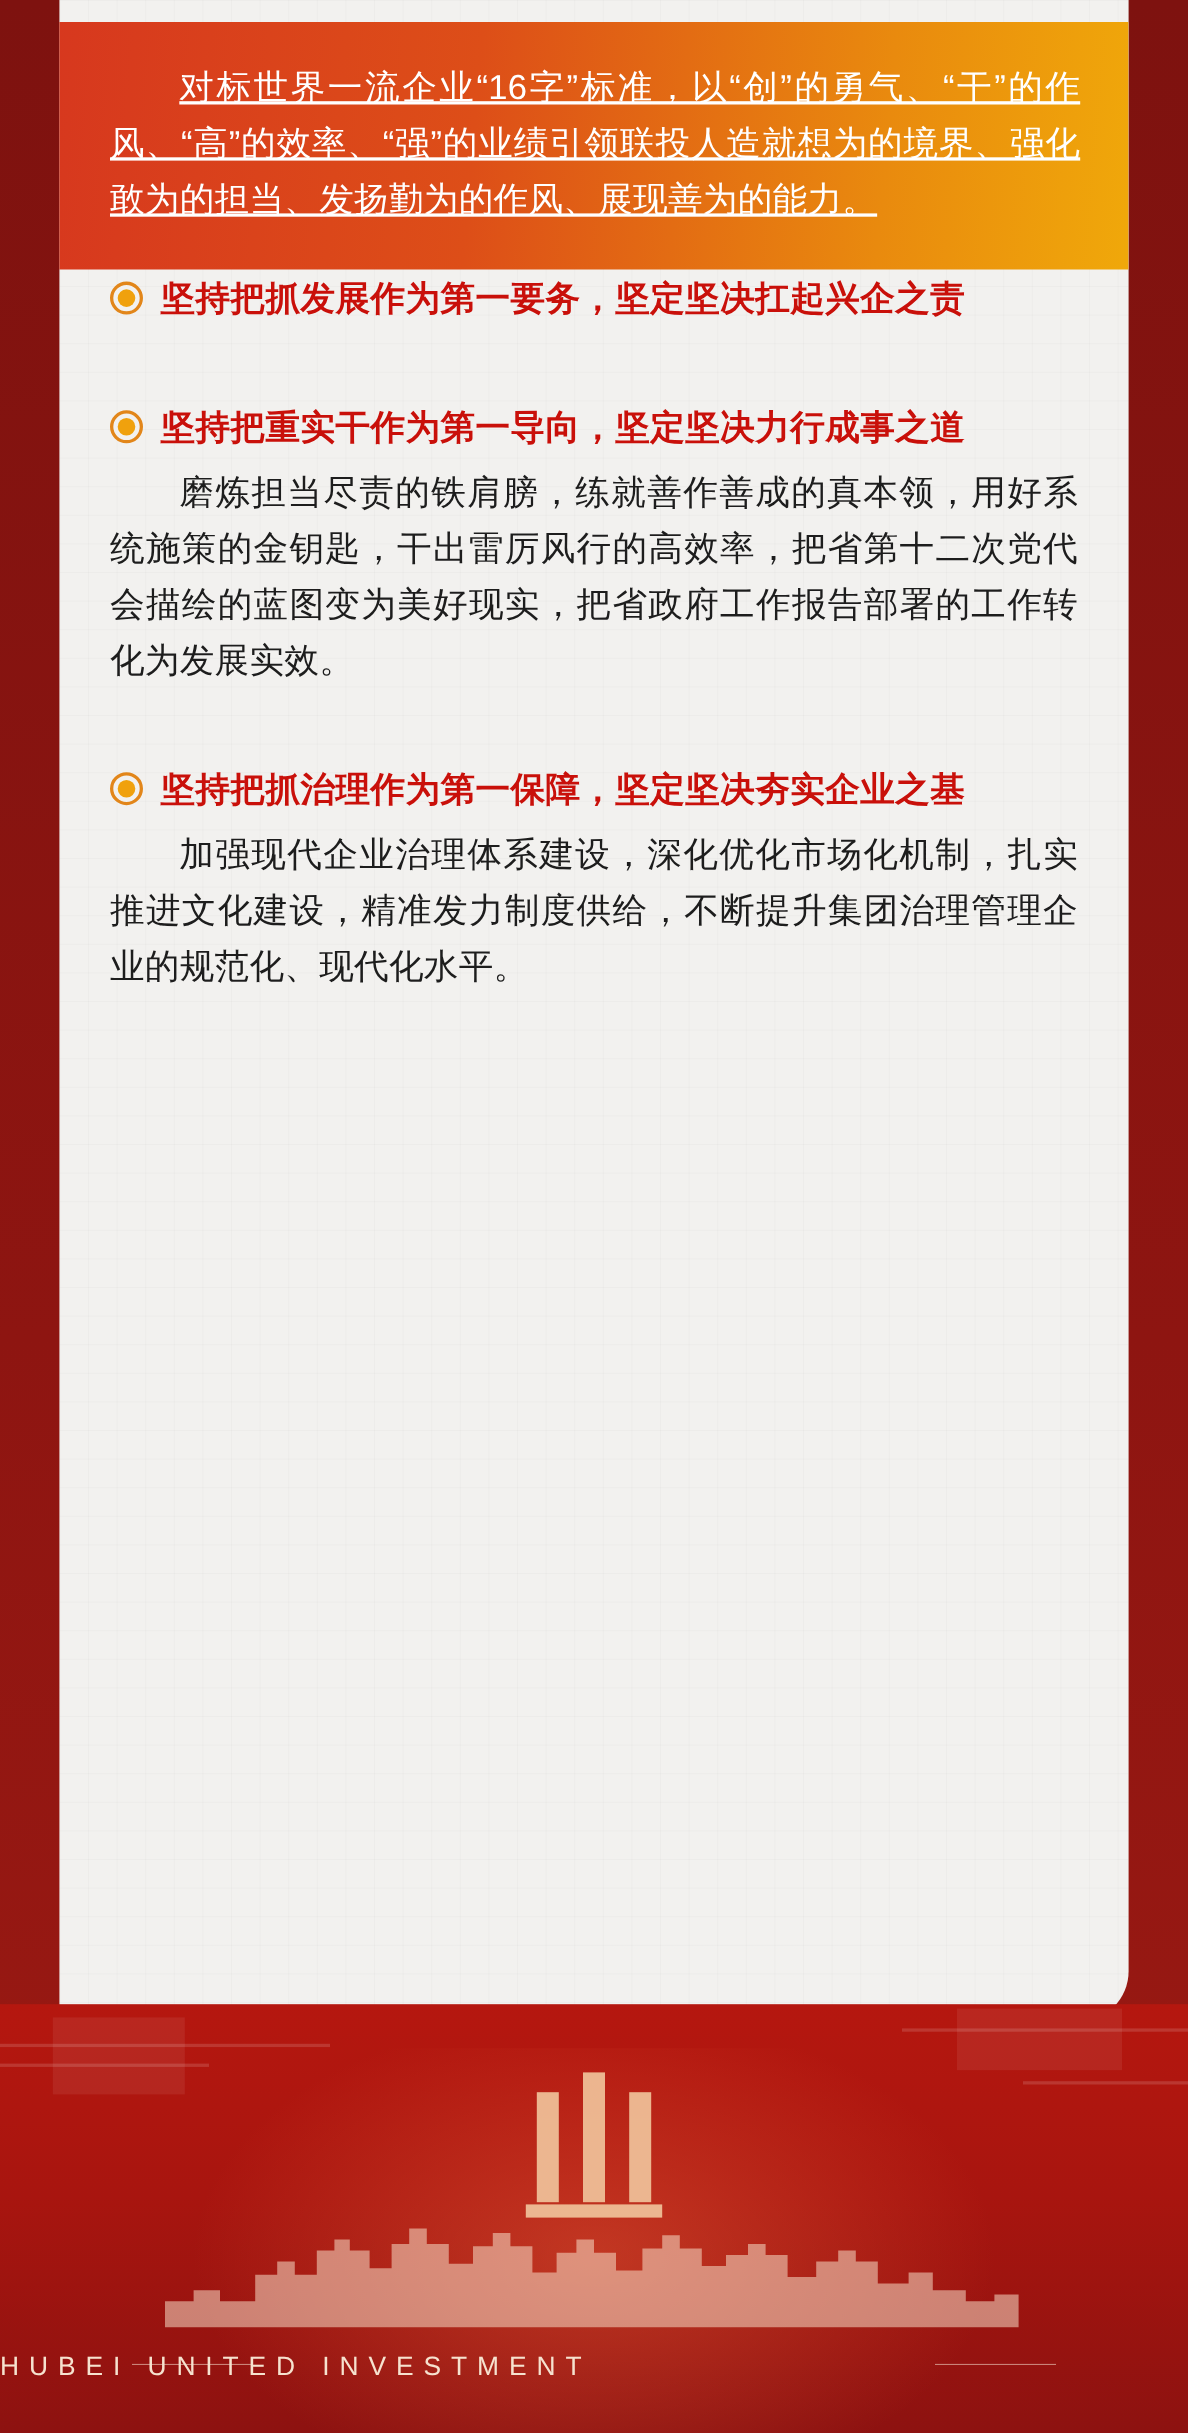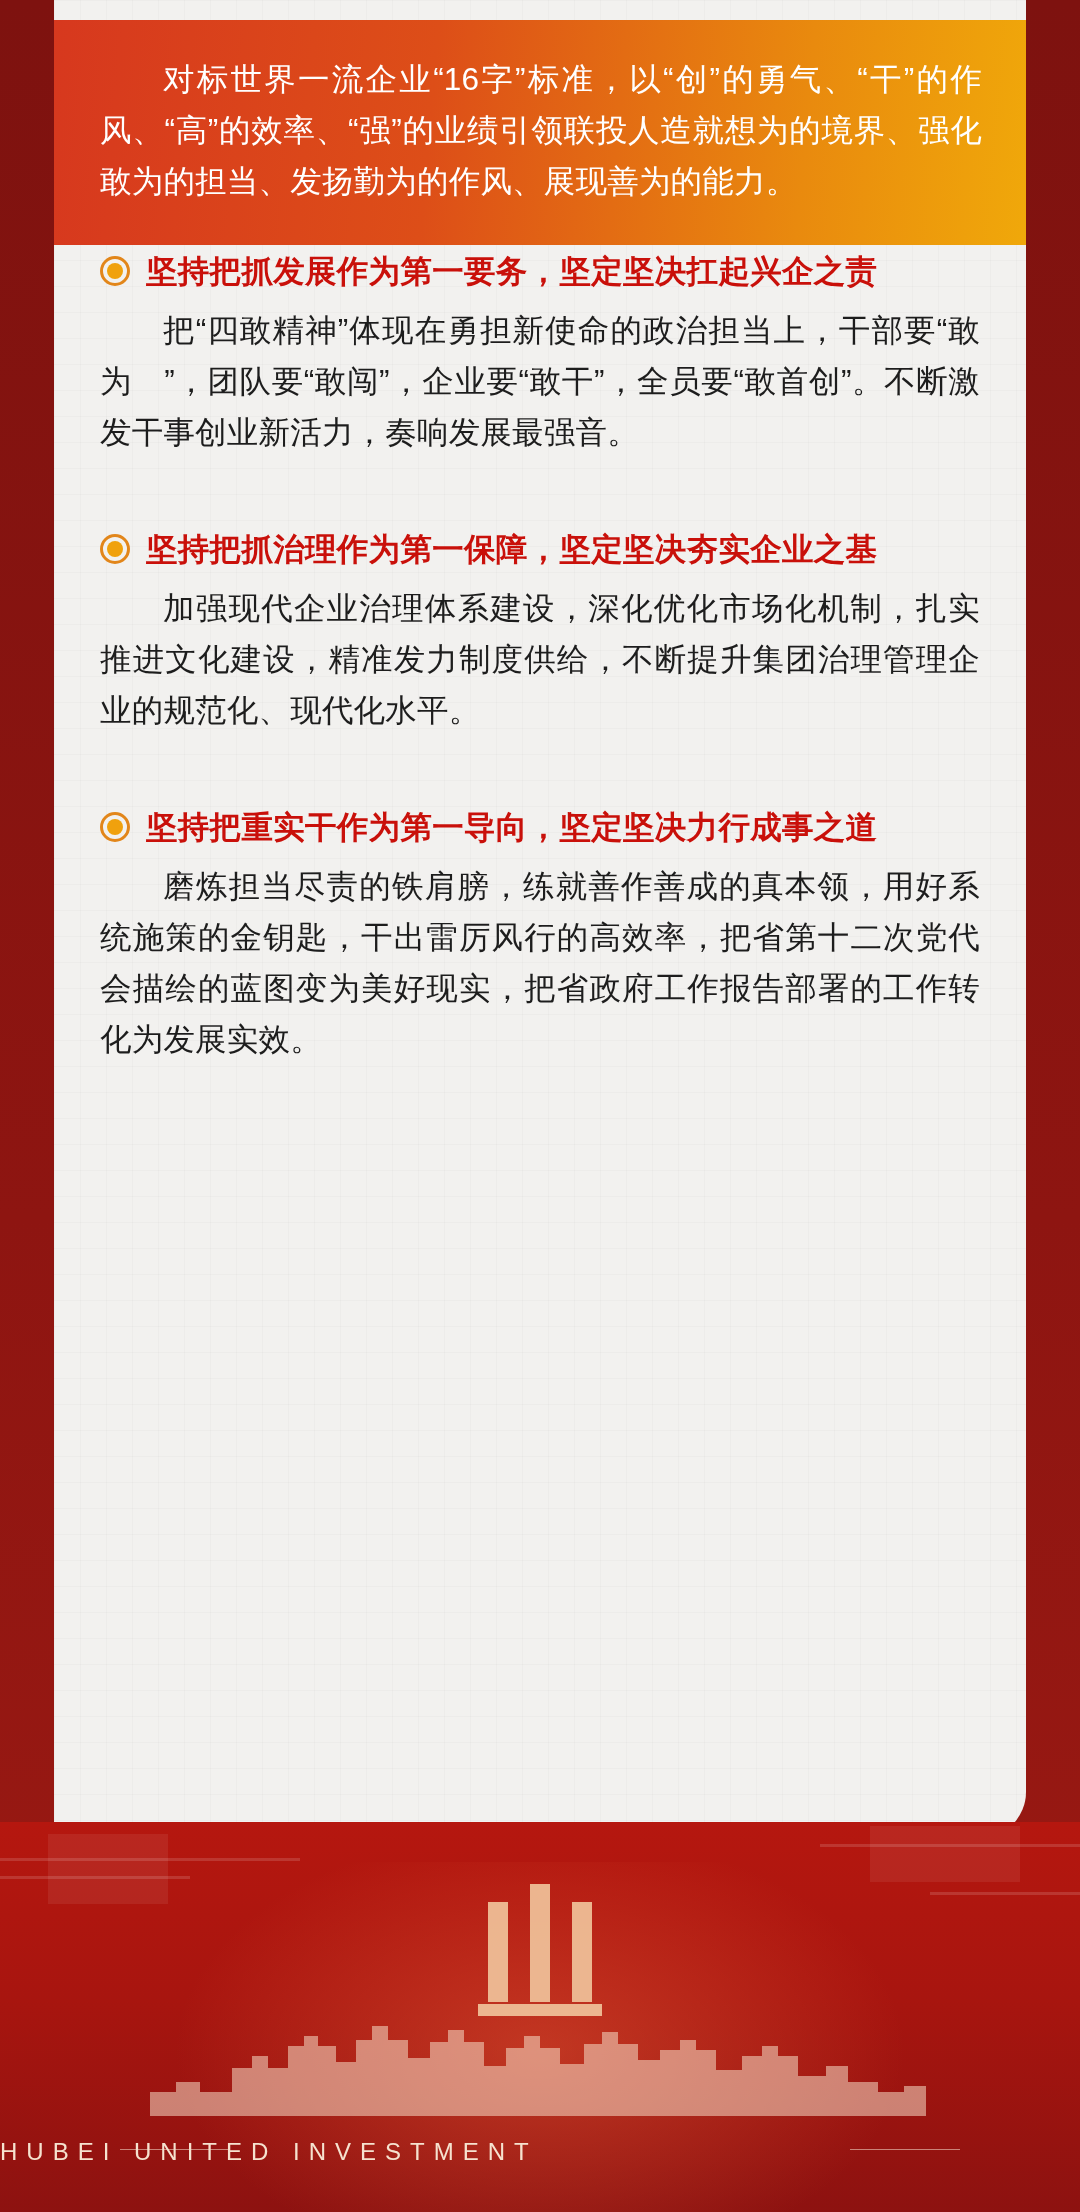--- a/index.html
+++ b/index.html
@@ -46,20 +46,21 @@
 
   
   .banner {
     position: absolute;
     left: -54px;
     top: 20px;
     width: 1026px;
     padding: 34px 44px 38px 100px;
     background: linear-gradient(95deg, #d6351f 0%, #dd4e18 42%, #e98a0e 78%, #f0a80a 100%);
     color: #fff;
+    text-decoration: underline;
   }
   .banner p {
     font-size: 31.5px;
     line-height: 1.62;
     letter-spacing: 0.2px;
     text-indent: 2em;
     font-weight: 400;
     text-align: justify;
     text-justify: inter-ideograph;
   }
@@ -223,37 +224,36 @@
       <p>对标世界一流企业“16字”标准，以“创”的勇气、“干”的作风、“高”的效率、“强”的业绩引领联投人造就想为的境界、强化敢为的担当、发扬勤为的作风、展现善为的能力。</p>
     </div>
 
     <div class="content">
 
       <div class="section">
         <div class="head">
           <span class="bullet"></span>
           <div class="head-text">坚持把抓发展作为第一要务，坚定坚决扛起兴企之责</div>
         </div>
-        <div class="body-text">把“四敢精神”体现在勇担新使命的政治担当上，干部要“敢为　”，团队要“敢闯”，企业要“敢干”，全员要“敢首创”。不断激发干事创业新活力，奏响发展最强音。</div>
+      </div>
+
+      <div class="section">
+        <div class="head">
+          <span class="bullet"></span>
+          <div class="head-text">坚持把重实干作为第一导向，坚定坚决力行成事之道</div>
+        </div>
+        <div class="body-text">磨炼担当尽责的铁肩膀，练就善作善成的真本领，用好系统施策的金钥匙，干出雷厉风行的高效率，把省第十二次党代会描绘的蓝图变为美好现实，把省政府工作报告部署的工作转化为发展实效。</div>
       </div>
 
       <div class="section">
         <div class="head">
           <span class="bullet"></span>
           <div class="head-text">坚持把抓治理作为第一保障，坚定坚决夯实企业之基</div>
         </div>
         <div class="body-text">加强现代企业治理体系建设，深化优化市场化机制，扎实推进文化建设，精准发力制度供给，不断提升集团治理管理企业的规范化、现代化水平。</div>
-      </div>
-
-      <div class="section">
-        <div class="head">
-          <span class="bullet"></span>
-          <div class="head-text">坚持把重实干作为第一导向，坚定坚决力行成事之道</div>
-        </div>
-        <div class="body-text">磨炼担当尽责的铁肩膀，练就善作善成的真本领，用好系统施策的金钥匙，干出雷厉风行的高效率，把省第十二次党代会描绘的蓝图变为美好现实，把省政府工作报告部署的工作转化为发展实效。</div>
       </div>
 
     </div>
   </div>
 
   <div class="footer">
     <div class="glow"></div>
     <div class="blk b1"></div>
     <div class="blk b2"></div>
     <div class="streak s1"></div>

